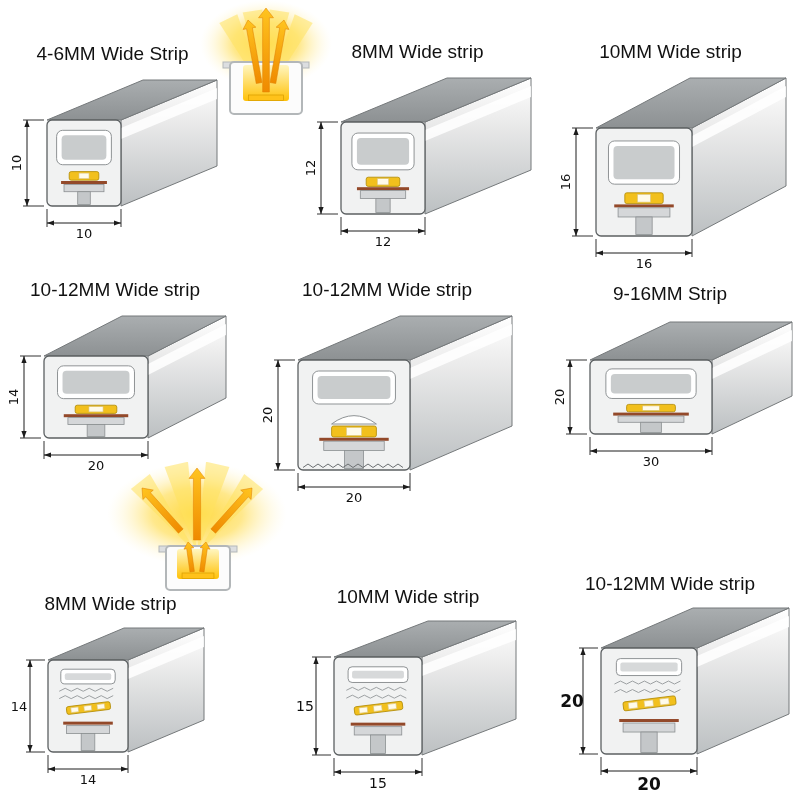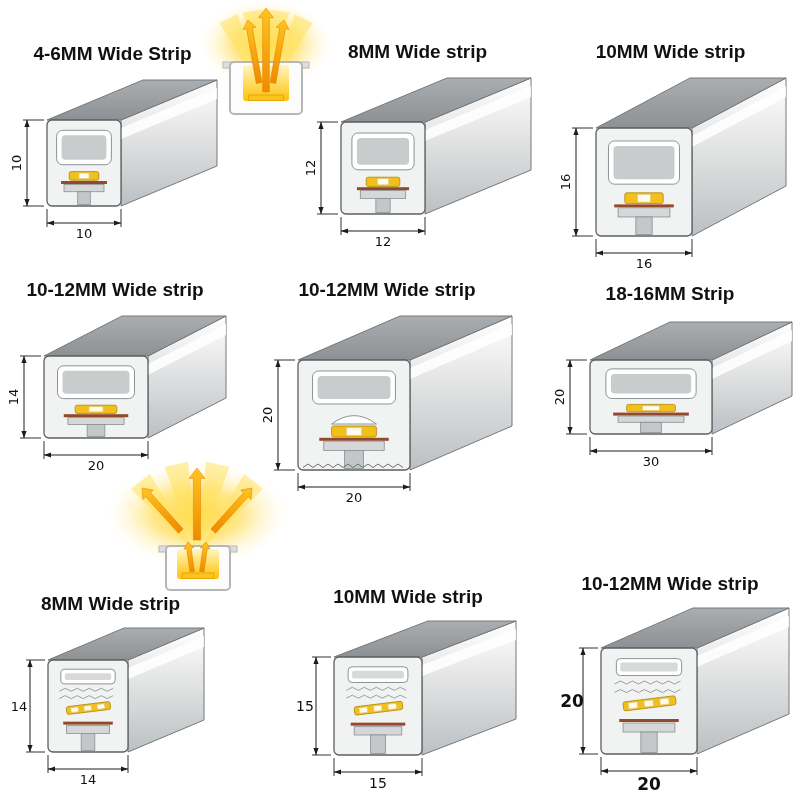--- a/index.html
+++ b/index.html
@@ -1,19 +1,19 @@
 <!DOCTYPE html>
 <html><head>
 <meta charset="utf-8">
 <style>
   html,body{margin:0;padding:0;background:#fff;}
   #canvas{position:relative;width:800px;height:800px;background:#fff;overflow:hidden;
           font-family:"Liberation Sans",sans-serif;}
   .cell{position:absolute;}
-  .cell .title{text-align:center;font-weight:bold;font-size:19px;color:#111;
+  .cell .title{text-align:center;font-weight:normal;font-size:19px;color:#111;
                white-space:nowrap;height:26px;line-height:24px;}
   .cell svg{display:block;}
   svg.glow{position:absolute;}
 </style>
 </head>
 <body>
 
 <div id="canvas">
 
   <svg id="glow0" class="glow" style="left:196px;top:0px" width="140" height="118" viewBox="0 0 140 118">
@@ -275,21 +275,21 @@
         <line x1="46" y1="169" x2="46" y2="187" stroke="#1c1c1c" stroke-width="0.9"></line>
         <line x1="158" y1="169" x2="158" y2="187" stroke="#1c1c1c" stroke-width="0.9"></line>
         <line x1="46" y1="183" x2="158" y2="183" stroke="#1c1c1c" stroke-width="1"></line>
         <polygon points="46,183 53.0,180.4 53.0,185.6" fill="#1c1c1c"></polygon>
         <polygon points="158,183 151.0,185.6 151.0,180.4" fill="#1c1c1c"></polygon>
         <text x="102" y="198" font-family="&quot;DejaVu Sans&quot;,sans-serif" font-size="13" font-weight="normal" fill="#101010" text-anchor="middle">20</text>
       </svg>
   </div>
 
   <div class="cell" style="left:540px;top:282px;width:260px">
-    <div class="title">18-16MM Strip</div>
+    <div class="title">9-16MM Strip</div>
     <svg id="d5" width="260" height="175" viewBox="0 0 260 175">
         <defs>
           <linearGradient id="sg5" x1="0" y1="0" x2="0" y2="1">
             <stop offset="0" stop-color="#ffffff"></stop>
             <stop offset="0.3" stop-color="#ececec"></stop>
             <stop offset="1" stop-color="#bcc0c2"></stop>
           </linearGradient>
           <linearGradient id="tg5" x1="0" y1="0" x2="0" y2="1">
             <stop offset="0" stop-color="#aaaeb0"></stop>
             <stop offset="1" stop-color="#8d9193"></stop>

